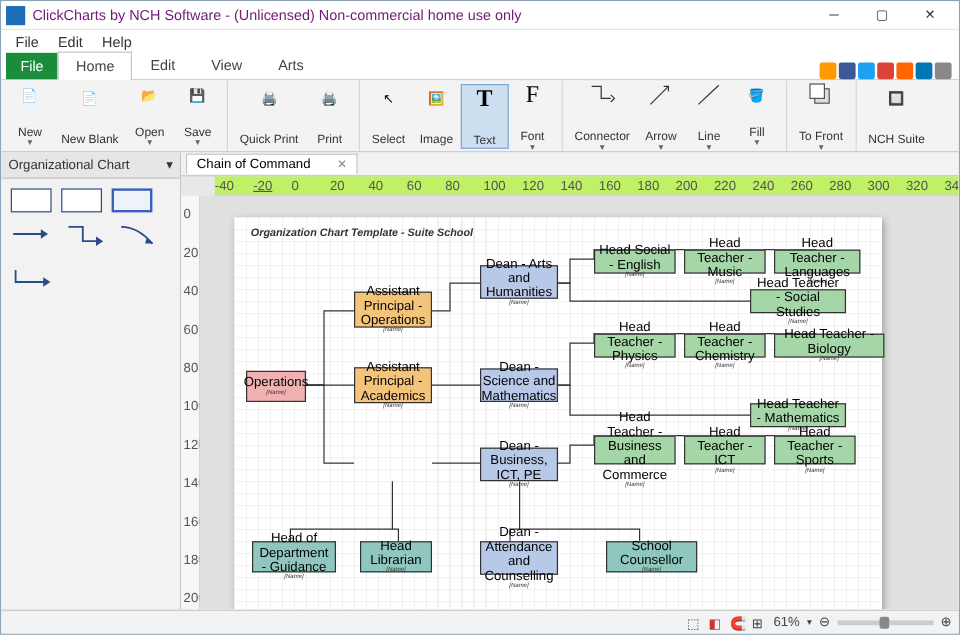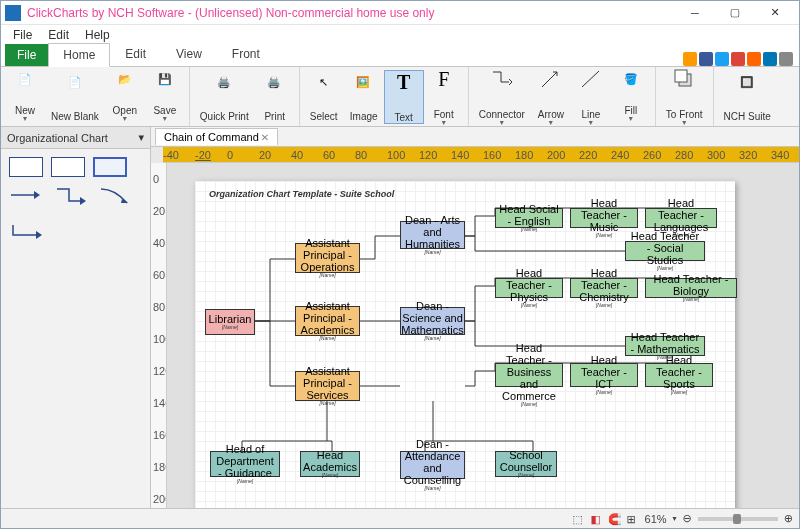--- a/index.html
+++ b/index.html
@@ -1,19 +1,19 @@
 <!DOCTYPE html>
 <html><head>
 <meta charset="utf-8">
 <style>
 *{box-sizing:border-box;margin:0;padding:0;font-family:"Segoe UI",Tahoma,sans-serif;font-size:11px;user-select:none}
 body{width:800px;height:529px;background:#fff;overflow:hidden;display:flex;flex-direction:column;border:1px solid #8ea2b8}
 .titlebar{height:24px;background:#fff;display:flex;align-items:center;padding:0 4px;border-bottom:1px solid #e5e5e5}
 .titlebar .app-icon{width:16px;height:16px;background:#1e6fb8;margin-right:6px}
-.titlebar .title{flex:1;color:#ec4899;font-size:12px}
+.titlebar .title{flex:1;color:#701a75;font-size:12px}
 .titlebar .win-btn{width:40px;height:24px;display:flex;align-items:center;justify-content:center;color:#333}
 .menubar{height:20px;display:flex;align-items:center;padding:0 4px;background:#fff}
 .menubar span{padding:0 8px;color:#333;font-size:12px}
 .ribbon-tabs{height:22px;display:flex;align-items:flex-end;padding-left:4px;background:#fff;border-bottom:1px solid #c5c5c5}
 .ribbon-tabs .file-tab{background:#1a8c3a;color:#fff;padding:4px 12px;font-size:12px}
 .ribbon-tabs .tab{padding:4px 14px;font-size:12px;color:#444;border:1px solid transparent}
 .ribbon-tabs .tab.active{background:#fff;border:1px solid #c5c5c5;border-bottom:1px solid #fff;margin-bottom:-1px}
 .social{margin-left:auto;display:flex;gap:2px;padding-right:6px}
 .social div{width:14px;height:14px;border-radius:2px}
 .ribbon{height:60px;background:#f3f3f3;border-bottom:1px solid #c5c5c5;display:flex;align-items:stretch}
@@ -26,23 +26,23 @@
 .workarea{flex:1;display:flex;overflow:hidden}
 .sidebar{width:150px;background:#f2f2f2;border-right:1px solid #c5c5c5;display:flex;flex-direction:column}
 .sidebar-hdr{background:#e6e6e6;padding:4px 6px;font-size:11px;color:#333;display:flex;align-items:center;border-bottom:1px solid #c5c5c5}
 .sidebar-hdr .arrow{margin-left:auto}
 .shape-palette{padding:8px;display:flex;flex-wrap:wrap;gap:8px}
 .sh-box{width:34px;height:20px;border:1px solid #2a4a8a;background:#fff}
 .sh-box.sel{border:2px solid #3a5fbf;background:#eef2fb}
 .sh-line{width:36px;height:20px;position:relative}
 .main{flex:1;display:flex;flex-direction:column;background:#e8e8e8;position:relative}
 .doc-tabs{height:20px;background:#f2f2f2;display:flex;align-items:center;border-bottom:1px solid #c5c5c5;padding-left:4px}
-.doc-tab{background:#fff;border:1px solid #c5c5c5;border-bottom:none;padding:2px 8px;font-size:10px;display:flex;align-items:center;gap:2px}
+.doc-tab{background:#fff;border:1px solid #c5c5c5;border-bottom:none;padding:2px 8px;font-size:10px;display:flex;align-items:center;gap:22px}
 .doc-tab .x{color:#888;font-size:10px}
-.ruler-h{height:16px;background:#eab308;border-bottom:1px solid #ccc;position:relative;overflow:hidden;font-size:8px;color:#555;margin-left:12px}
+.ruler-h{height:16px;background:#bef264;border-bottom:1px solid #ccc;position:relative;overflow:hidden;font-size:8px;color:#555;margin-left:28px}
 .ruler-h span{position:absolute;top:2px}
 .canvas-wrap{flex:1;display:flex;overflow:hidden}
 .ruler-v{width:16px;background:#f7f7f7;border-right:1px solid #ccc;position:relative;overflow:hidden;font-size:8px;color:#555}
 .ruler-v span{position:absolute;left:2px}
 .canvas{flex:1;background:#e0e0e0;position:relative;overflow:hidden}
 .page{position:absolute;left:28px;top:18px;width:540px;height:350px;background:#fff;box-shadow:2px 2px 6px rgba(0,0,0,.3);
  background-image:linear-gradient(#f0f0f0 1px,transparent 1px),linear-gradient(90deg,#f0f0f0 1px,transparent 1px);
  background-size:10px 10px}
 .page-title{position:absolute;left:14px;top:8px;font-style:italic;font-weight:bold;font-size:9px;color:#333}
 .node{position:absolute;border:1px solid #333;font-size:6px;text-align:center;display:flex;flex-direction:column;align-items:center;justify-content:center;padding:2px;line-height:1.1}
@@ -74,21 +74,21 @@
   <span>File</span>
   <span>Edit</span>
   <span>Help</span>
 </div>
 
 <div class="ribbon-tabs">
   <div class="file-tab">File</div>
   <div class="tab active">Home</div>
   <div class="tab">Edit</div>
   <div class="tab">View</div>
-  <div class="tab">Front</div>
+  <div class="tab">Arts</div>
   <div class="social">
     <div style="background:#f90"></div>
     <div style="background:#3b5998"></div>
     <div style="background:#1da1f2"></div>
     <div style="background:#db4437"></div>
     <div style="background:#f60"></div>
     <div style="background:#0077b5"></div>
     <div style="background:#888"></div>
   </div>
 </div>
@@ -298,45 +298,45 @@
                 <path d="M345 182 h70 v8"></path>
                 <path d="M415 182 h70 v8"></path>
             <path d="M132 220 v40 h-85 v10"></path>
                 <path d="M132 260 h5 v10"></path>
             <path d="M238 220 v40 h-8 v10"></path>
                 <path d="M238 260 h100 v10"></path>
             </g>
           </svg>
 
           <div class="node c-pink" style="left:10px;top:128px;width:50px;height:26px">
-              <span>Librarian</span>
+              <span>Operations</span>
               <span class="nm">[Name]</span>
             </div>
 
           <div class="node c-orange" style="left:100px;top:62px;width:65px;height:30px">
               <span>Assistant Principal - Operations</span>
               <span class="nm">[Name]</span>
             </div>
           <div class="node c-orange" style="left:100px;top:125px;width:65px;height:30px">
               <span>Assistant Principal - Academics</span>
               <span class="nm">[Name]</span>
             </div>
-          <div class="node c-orange" style="left:100px;top:190px;width:65px;height:30px">
-              <span>Assistant Principal - Services</span>
-              <span class="nm">[Name]</span>
-            </div>
 
           <div class="node c-blue" style="left:205px;top:126px;width:65px;height:28px">
               <span>Dean - Science and Mathematics</span>
               <span class="nm">[Name]</span>
             </div>
           <div class="node c-blue" style="left:205px;top:40px;width:65px;height:28px">
               <span>Dean - Arts and Humanities</span>
               <span class="nm">[Name]</span>
             </div>
+          <div class="node c-blue" style="left:205px;top:192px;width:65px;height:28px">
+              <span>Dean - Business, ICT, PE</span>
+              <span class="nm">[Name]</span>
+            </div>
           <div class="node c-blue" style="left:205px;top:270px;width:65px;height:28px">
               <span>Dean - Attendance and Counselling</span>
               <span class="nm">[Name]</span>
             </div>
 
           <div class="node c-green" style="left:300px;top:27px;width:68px;height:20px">
               <span>Head Social - English</span>
               <span class="nm">[Name]</span>
             </div>
           <div class="node c-green" style="left:375px;top:27px;width:68px;height:20px">
@@ -380,24 +380,24 @@
           <div class="node c-green" style="left:450px;top:182px;width:68px;height:24px">
               <span>Head Teacher - Sports</span>
               <span class="nm">[Name]</span>
             </div>
 
           <div class="node c-teal" style="left:15px;top:270px;width:70px;height:26px">
               <span>Head of Department - Guidance</span>
               <span class="nm">[Name]</span>
             </div>
           <div class="node c-teal" style="left:105px;top:270px;width:60px;height:26px">
-              <span>Head Academics</span>
-              <span class="nm">[Name]</span>
-            </div>
-          <div class="node c-teal" style="left:300px;top:270px;width:62px;height:26px">
+              <span>Head Librarian</span>
+              <span class="nm">[Name]</span>
+            </div>
+          <div class="node c-teal" style="left:310px;top:270px;width:76px;height:26px">
               <span>School Counsellor</span>
               <span class="nm">[Name]</span>
             </div>
         </div>
       </div>
     </div>
   </div>
 </div>
 
 <div class="statusbar">

